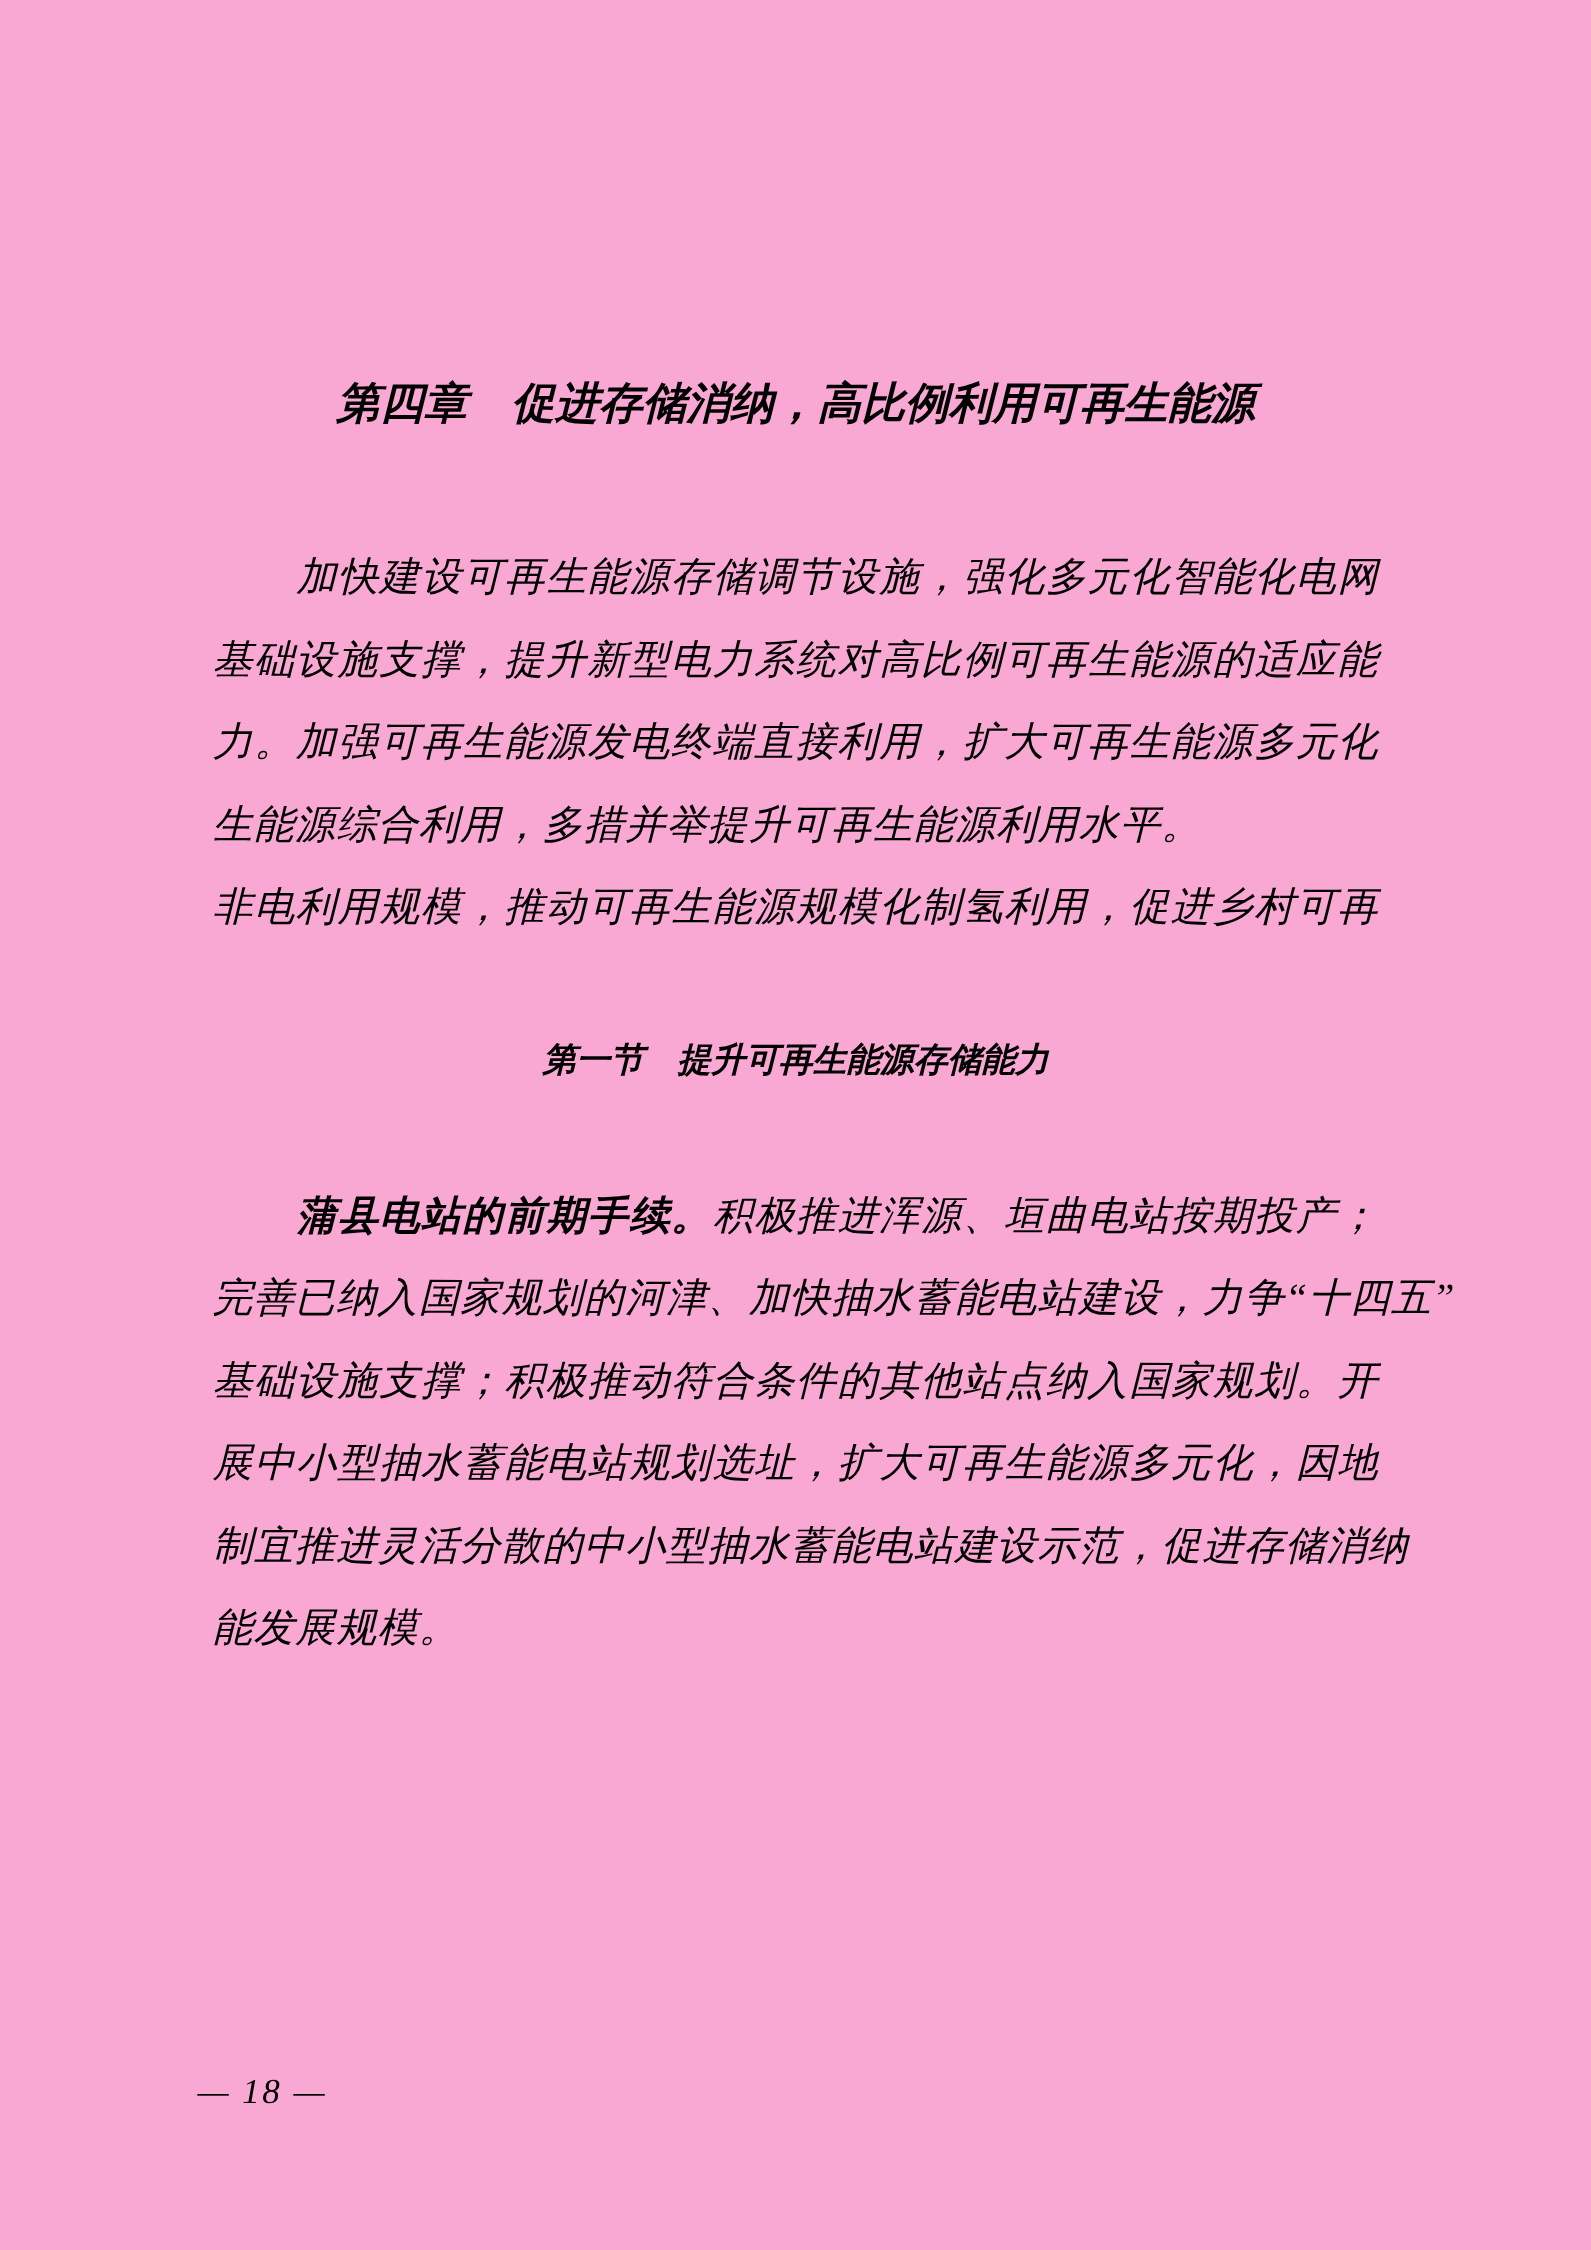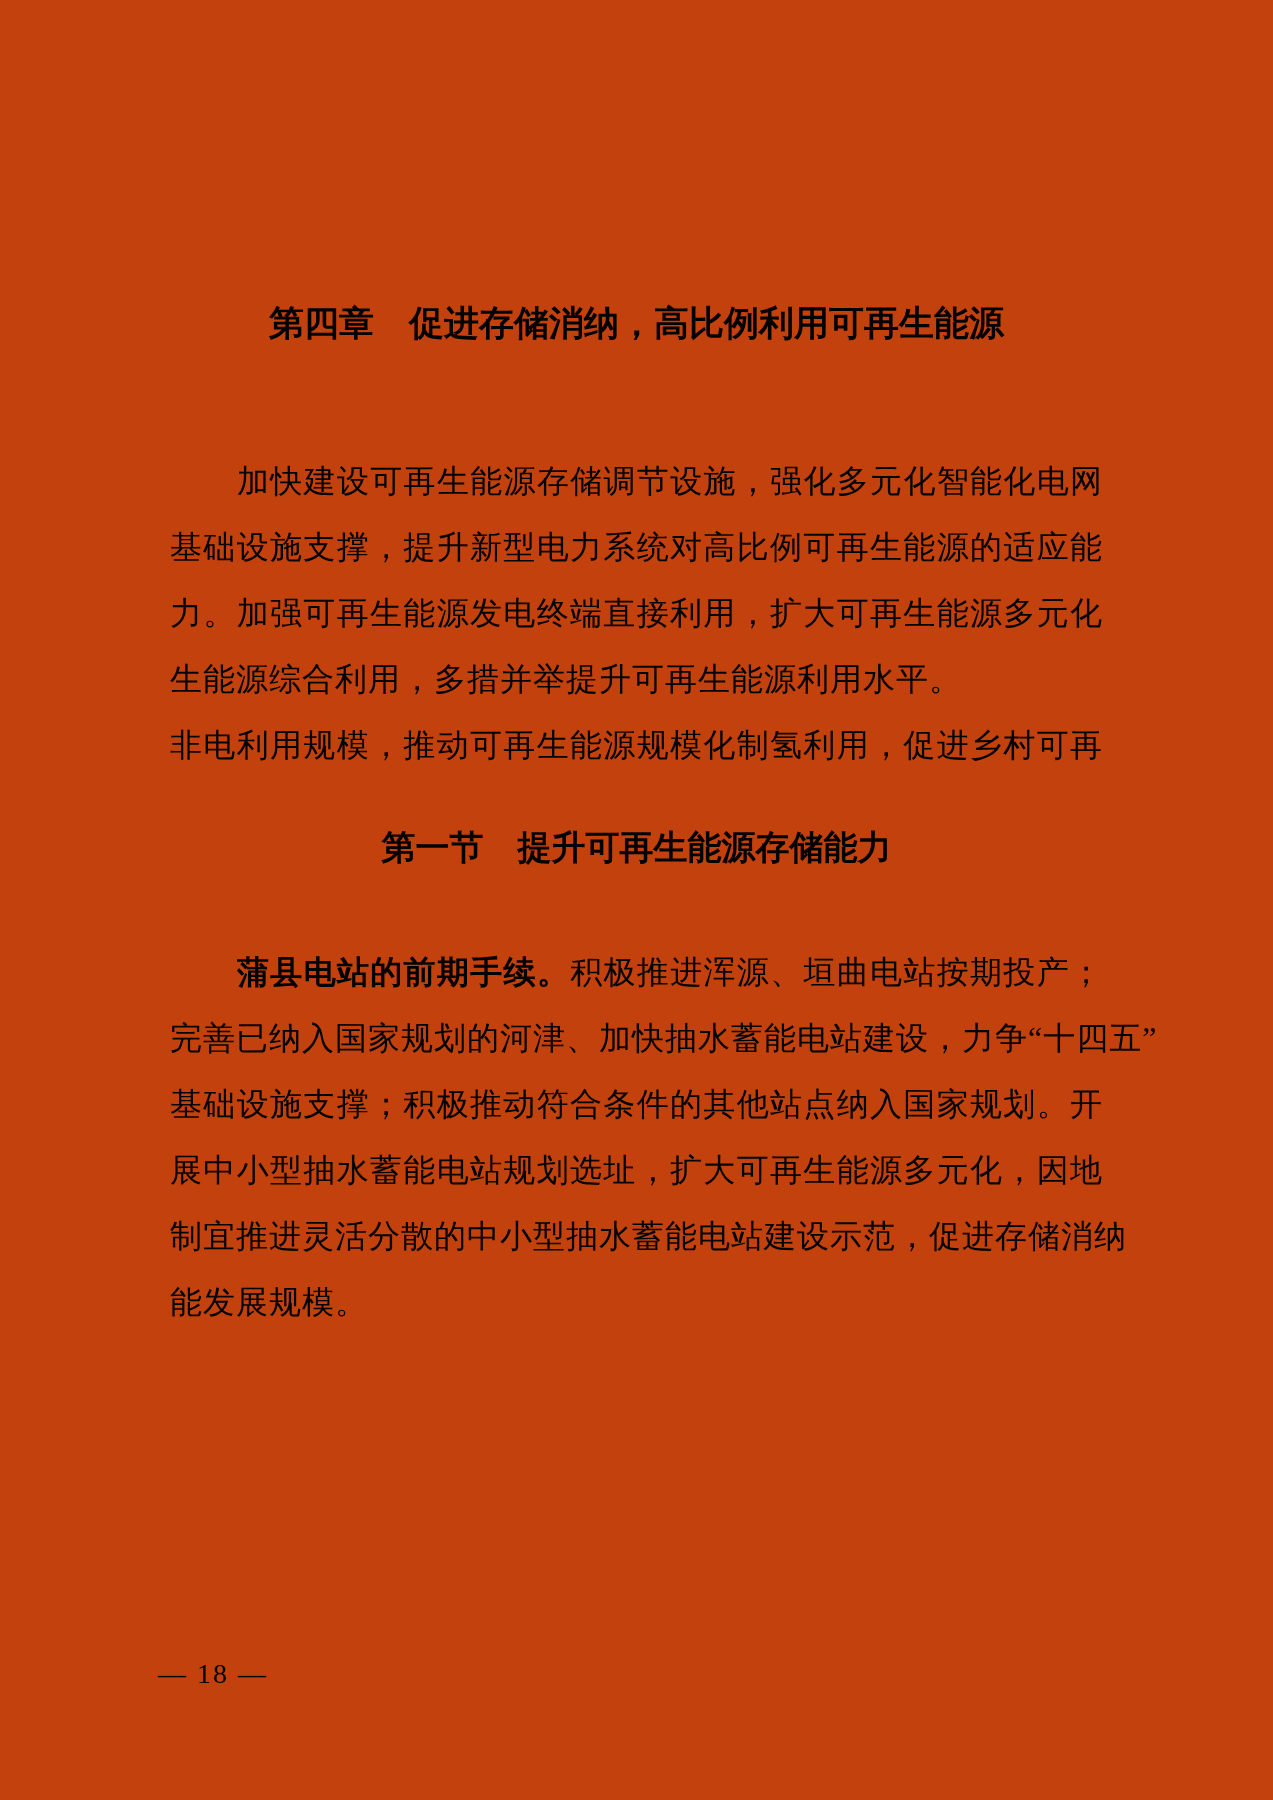--- a/index.html
+++ b/index.html
@@ -4,24 +4,25 @@
 <style>
   html, body {
     margin: 0;
     padding: 0;
     background: #ffffff;
   }
   .page {
     position: relative;
     width: 1273px;
     height: 1800px;
-    background: #c2410c;
+    background: #f9a8d4;
     color: #000000;
     overflow: hidden;
     font-family: "Liberation Serif", "DejaVu Serif", serif;
+    font-style: italic;
   }
   .chapter-title {
     position: absolute;
     top: 300px;
     left: 170px;
     width: 933px;
     margin: 0;
     text-align: center;
     font-family: "DejaVu Sans", "Liberation Sans", sans-serif;
     font-weight: 700;
@@ -32,33 +33,33 @@
   }
   .section-title {
     position: absolute;
     top: 826px;
     left: 170px;
     width: 933px;
     margin: 0;
     text-align: center;
     font-family: "Liberation Serif", "DejaVu Serif", serif;
     font-weight: 700;
-    font-size: 34px;
+    font-size: 27px;
     line-height: 44px;
     color: #000000;
     white-space: nowrap;
   }
   .para {
     position: absolute;
     left: 170px;
     width: 933px;
     font-size: 32px;
     color: #000000;
   }
-  .para-intro { top: 448px; }
+  .para-intro { top: 428px; }
   .para-pumped { top: 939px; }
   .bline {
     box-sizing: border-box;
     width: 933px;
     height: 66px;
     line-height: 66px;
     letter-spacing: 1px;
     white-space: nowrap;
     text-align: justify;
     text-align-last: justify;

